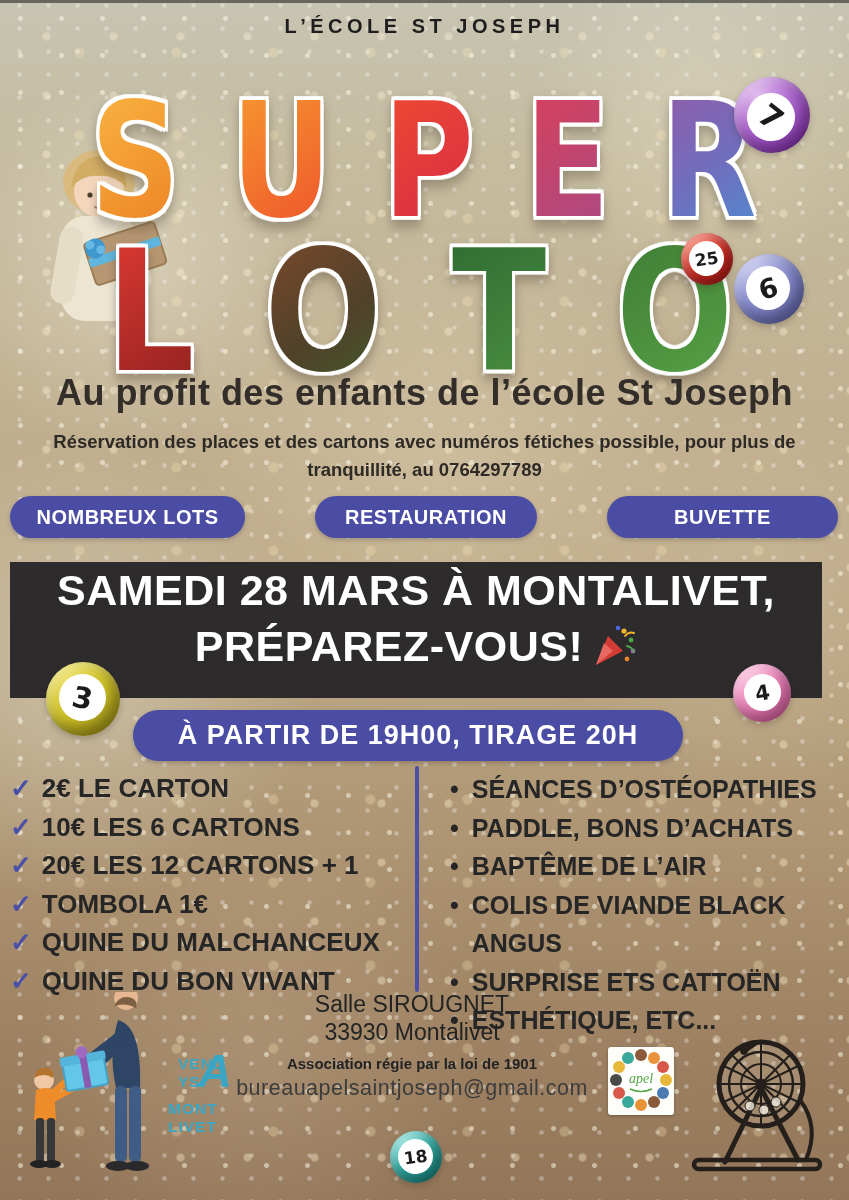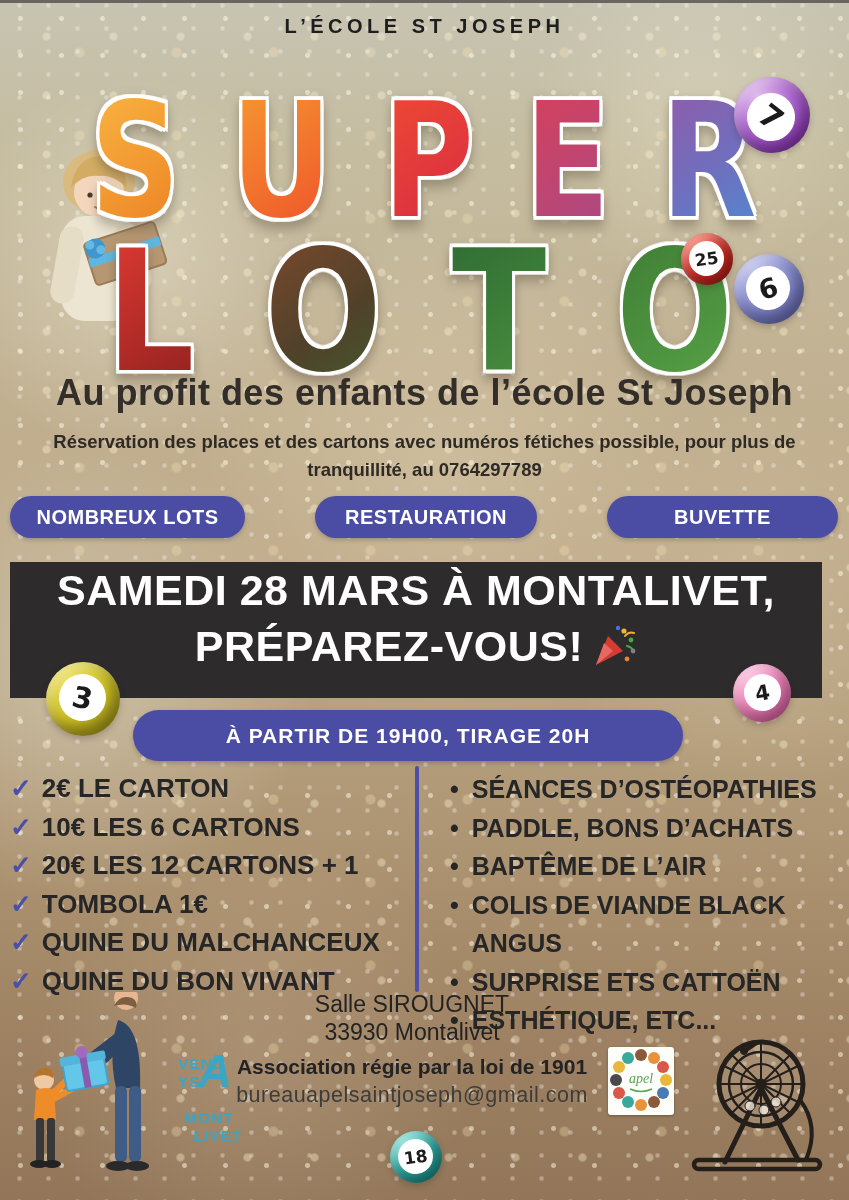--- a/index.html
+++ b/index.html
@@ -63,35 +63,35 @@
   .pill-2 { left:315px; width:222px; }
   .pill-3 { left:607px; width:231px; }
 
   .banner { left:10px; top:562px; width:812px; height:136px; background:#2d2b2c; z-index:1;
     color:#fff; text-align:center; font-weight:800; font-size:43px; letter-spacing:0.5px;
     line-height:56px; }
   .banner .b-line2 { display:flex; align-items:center; justify-content:center; gap:8px; }
   .popper-icon { width:46px; height:46px; }
 
   .time-pill { left:133px; top:710px; width:550px; height:51px; background:#4a4da3; border-radius:26px;
-    color:#fff; font-weight:800; font-size:21px; text-align:center; line-height:51px; letter-spacing:1px;
+    color:#fff; font-weight:800; font-size:27px; text-align:center; line-height:51px; letter-spacing:1px;
     box-shadow:0 2px 4px rgba(40,35,60,.25); }
 
   .divider { left:415px; top:766px; width:4px; height:226px; background:#4b4fa8; border-radius:2px; }
 
   .price-list { left:10px; top:769px; width:400px; }
   .prize-list { left:450px; top:770px; width:382px; }
   .p-item { display:flex; font-size:26px; font-weight:800; color:#262626; line-height:38.5px; white-space:nowrap; }
   .z-item { display:flex; font-size:25px; font-weight:800; color:#262626; line-height:38.5px; }
   .check  { color:#4a4fa8; margin-right:10px; font-weight:900; }
   .bullet { margin-right:13px; }
 
   .venue { left:177px; top:991px; width:470px; text-align:center; color:#232323; }
   .venue-line { font-size:23px; font-weight:400; line-height:27.5px; }
-  .venue-legal { font-size:21px; font-weight:800; margin-top:9px; }
+  .venue-legal { font-size:15px; font-weight:800; margin-top:9px; }
   .venue-email { font-size:21.5px; font-weight:400; color:#3c3c3c; margin-top:4px; letter-spacing:0.5px; }
 
   
   .ball { position:absolute; z-index:3; border-radius:50%;
     box-shadow: inset -7px -9px 14px rgba(0,0,0,.32), inset 4px 5px 8px rgba(255,255,255,.35), 0 3px 6px rgba(50,40,30,.25); }
   .ball .num { position:absolute; background:#fff; border-radius:50%; display:flex; align-items:center;
     justify-content:center; font-weight:bold; color:#1b1b1b; font-family:"DejaVu Sans", sans-serif; }
   .ball-7  { left:734px; top:77px;  width:76px; height:76px; background:radial-gradient(circle at 32% 26%, #e2bdee, #af6bd0 42%, #9440bc 72%, #641f8a); }
   .ball-7 .num  { width:48px; height:48px; left:13px; top:16px; transform:rotate(38deg); font-size:31px; }
   .ball-25 { left:681px; top:233px; width:52px; height:52px; background:radial-gradient(circle at 32% 26%, #f2806b, #d52a22 55%, #8e1310); }
@@ -104,21 +104,21 @@
   .ball-4 .num  { width:37px; height:37px; left:11px; top:10px; transform:rotate(-10deg); font-size:21px; }
   .ball-18 { left:390px; top:1131px; width:52px; height:52px; background:radial-gradient(circle at 32% 26%, #8fdfd9, #2caaa3 52%, #10726d); }
   .ball-18 .num { width:35px; height:35px; left:8px; top:8px; transform:rotate(-8deg); font-size:17px; }
 
   .child-photo { left:35px; top:140px; width:132px; height:195px; }
   .gift-scene  { left:22px; top:992px; width:150px; height:198px; }
   .cage        { left:688px; top:1038px; width:142px; height:148px; }
 
   .vendays { left:168px; top:1055px; width:100px; color:#3aa6c4; font-weight:bold; }
   .vendays .v-line1 { font-size:15.5px; letter-spacing:1px; padding-left:10px; }
-  .vendays .v-line2 { font-size:15.5px; letter-spacing:1px; margin-top:18px;text-align:center; }
+  .vendays .v-line2 { font-size:15.5px; letter-spacing:1px; margin-top:9px; }
   .vendays .v-gap1 { display:inline-block; width:22px; }
   .vendays .v-gap2 { display:inline-block; width:18px; }
   .vendays .v-a { position:absolute; left:30px; top:-12px; font-size:47px; font-style:italic; font-weight:bold; }
 
   .apel-logo { left:608px; top:1047px; width:66px; height:68px; background:#fdfdfa; border-radius:3px;
     box-shadow:0 1px 3px rgba(0,0,0,.3); display:flex; align-items:center; justify-content:center; }
 </style>
 </head>
 <body>
 

